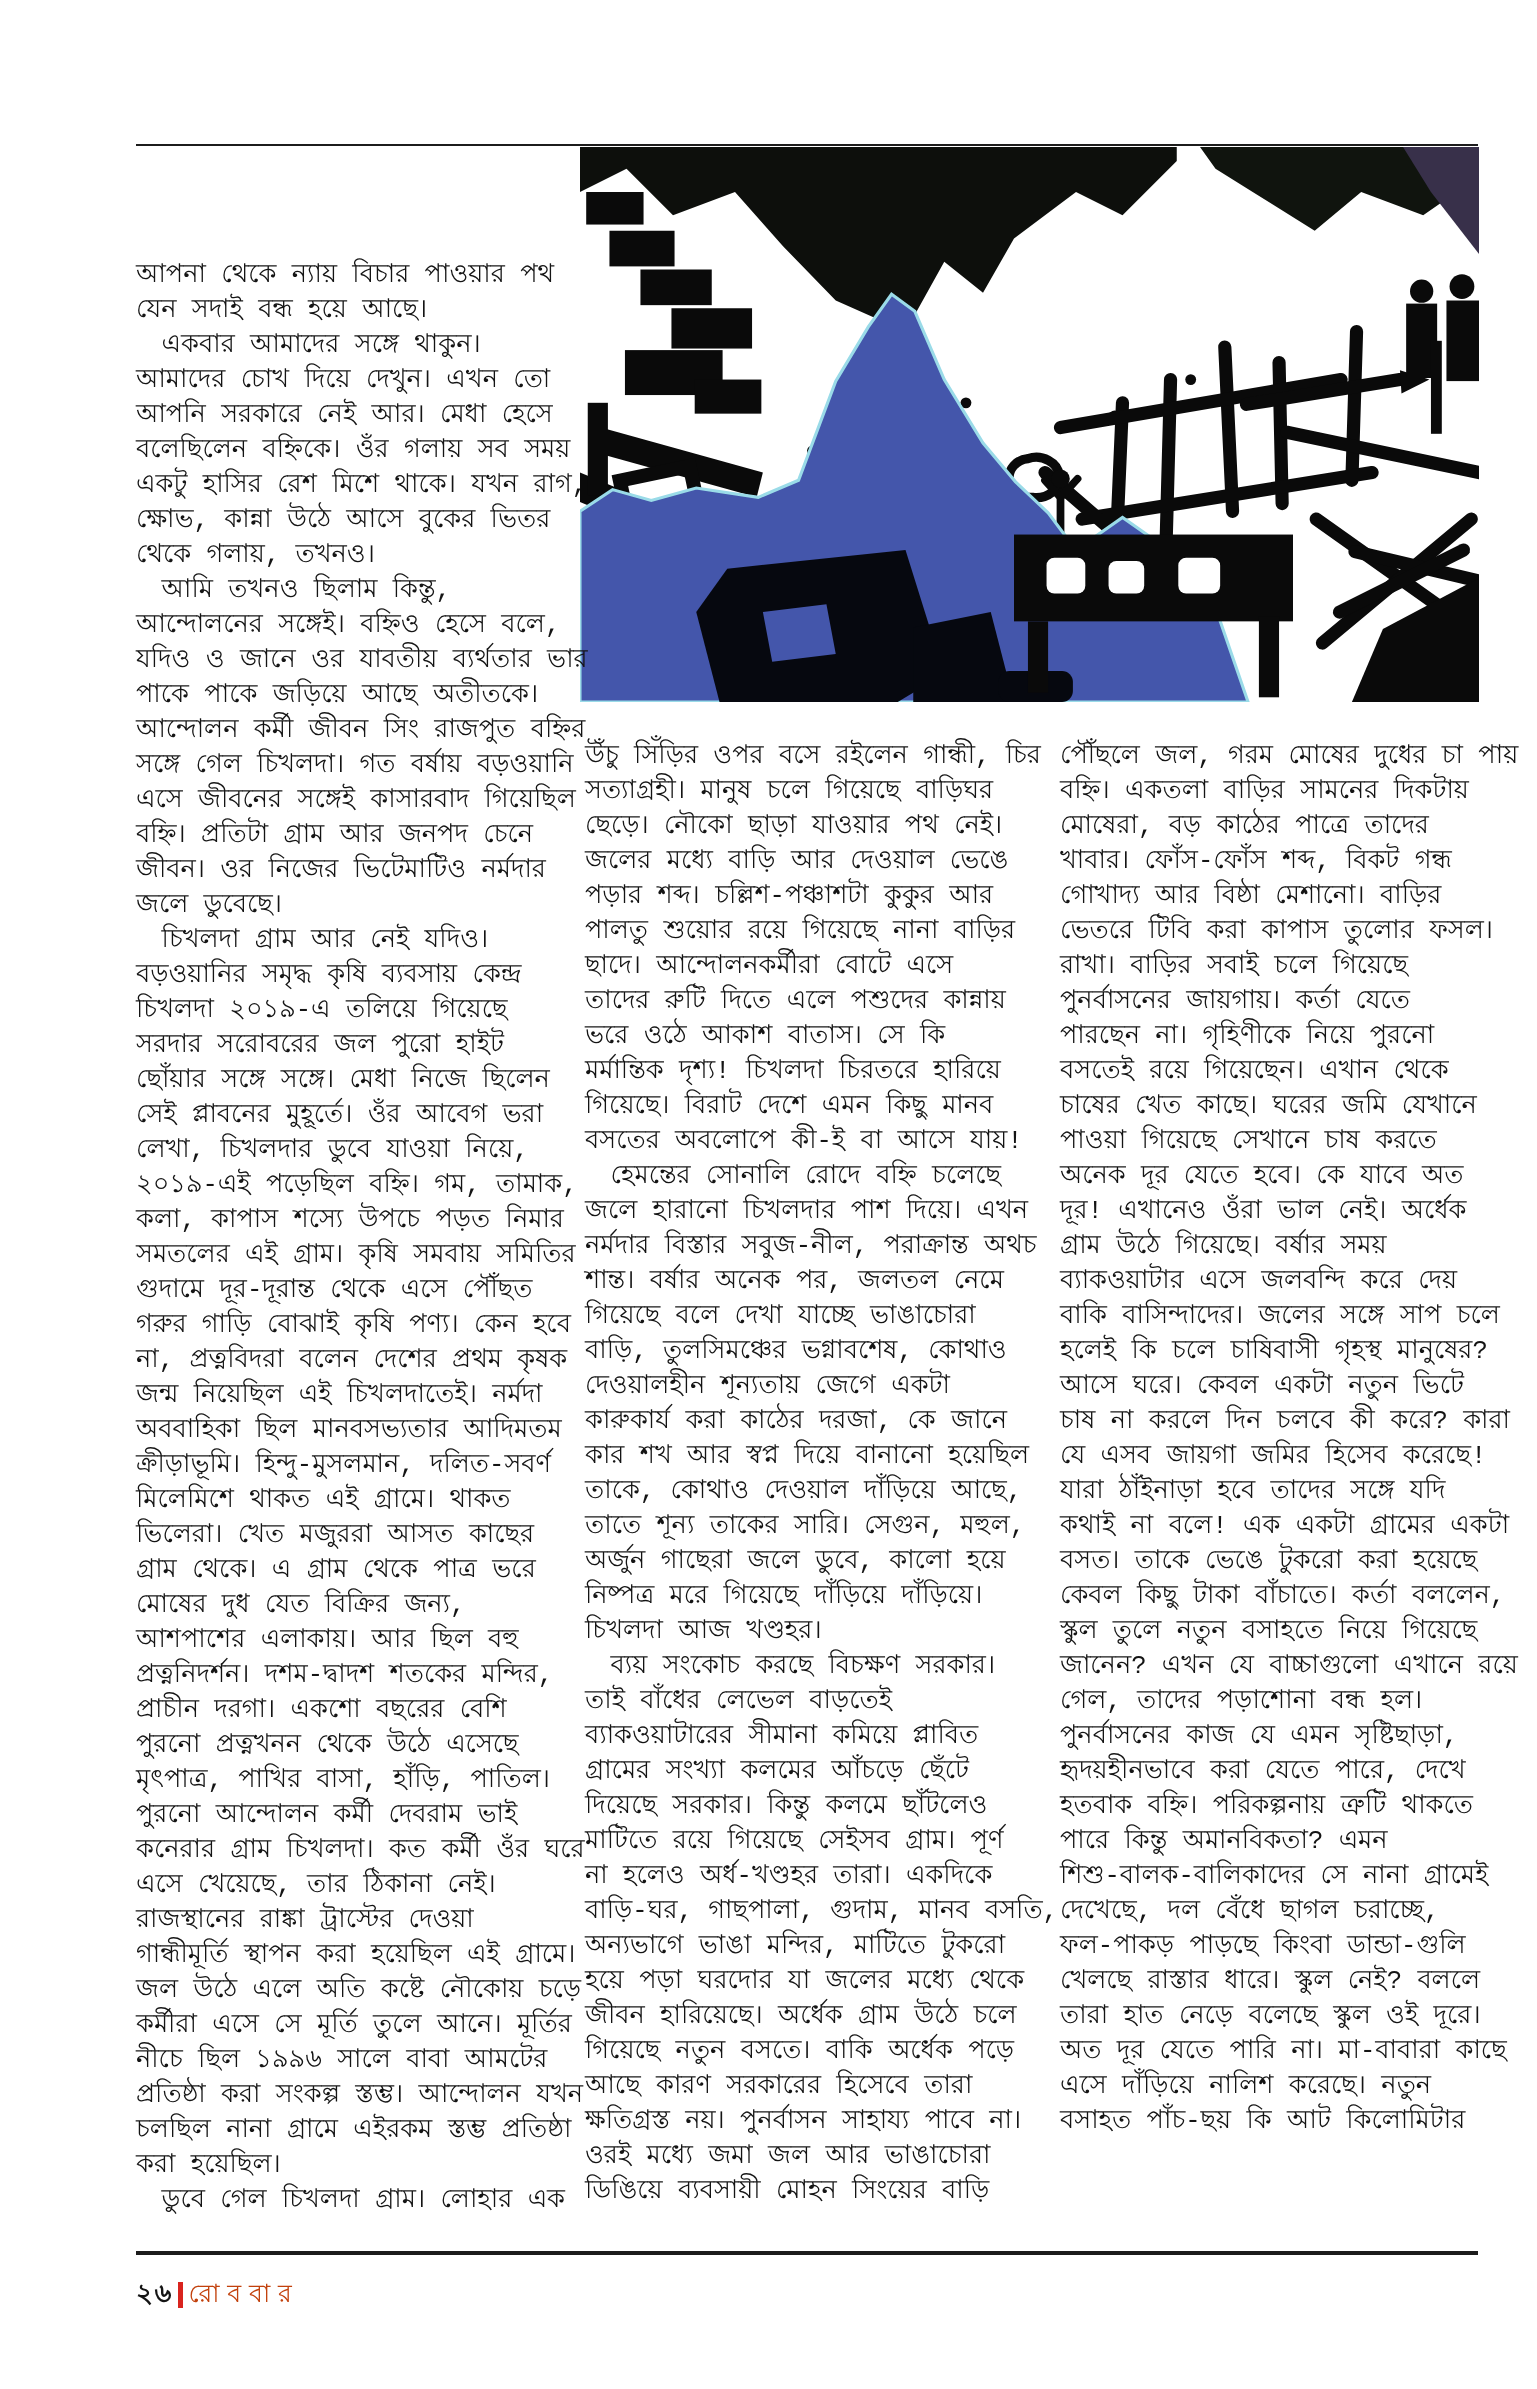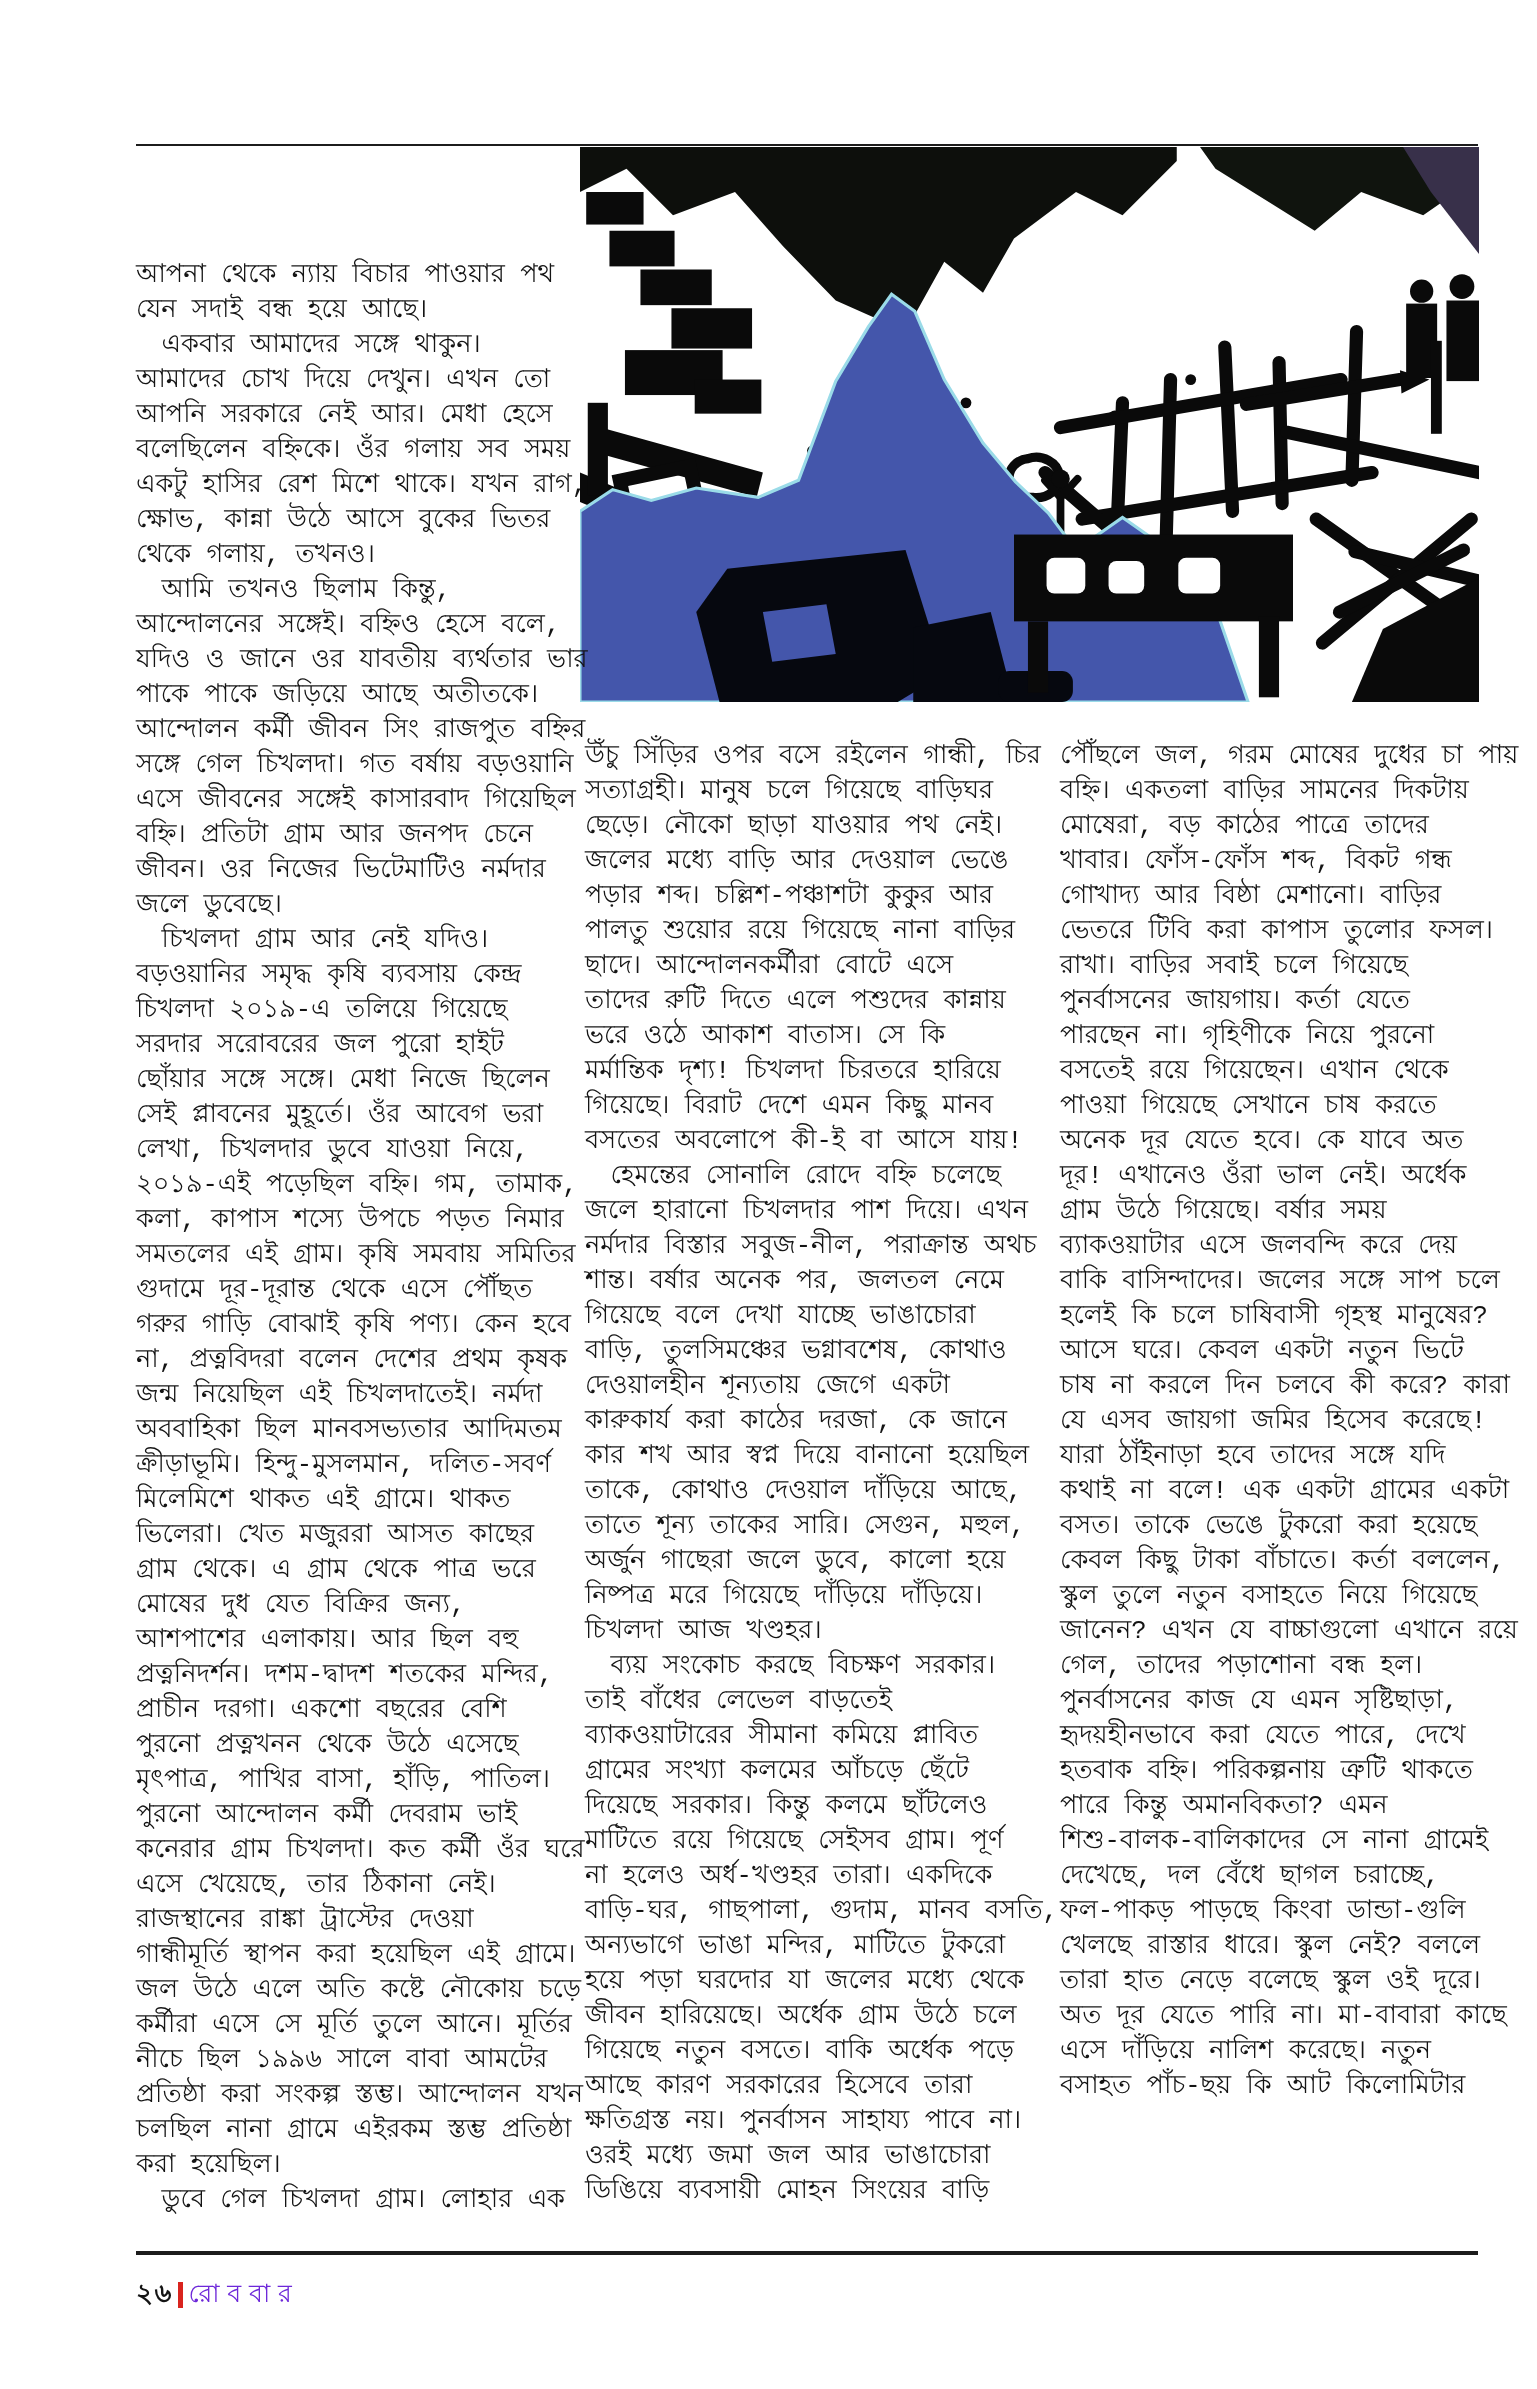--- a/index.html
+++ b/index.html
@@ -10,21 +10,21 @@
   #rule-bottom{left:136px;top:2251px;width:1342px;height:3.9px;}
   .col{position:absolute;}
   #col-1{left:136px;top:258px;width:406px;}
   #col-2{left:585px;top:739px;width:438px;}
   #col-3{left:1060px;top:739px;width:437px;}
   .tline{font-size:25.6px;line-height:35px;height:35px;white-space:pre;color:#141414;}
   #illustration-box{position:absolute;left:580px;top:147px;width:899px;height:555px;}
   #footer{position:absolute;left:136px;top:2273px;display:flex;align-items:center;gap:5px;}
   #footer .pageno{font-size:26px;font-weight:bold;color:#141414;letter-spacing:1.6px;}
   #footer .redbar{width:5.4px;height:26px;background:#d9241e;}
-  #footer .magname{font-size:25px;color:#6d28d9;letter-spacing:7.8px;}
+  #footer .magname{font-size:25px;color:#c2410c;letter-spacing:7.8px;}
 </style>
 </head>
 <body>
 
 <div id="page">
 
   <div id="rule-top" class="rule"></div>
 
   <div id="illustration-box">
     <svg width="899" height="555" viewBox="0 0 1160 716" xmlns="http://www.w3.org/2000/svg">
@@ -225,20 +225,21 @@
       <div class="tline">পৌঁছলে জল, গরম মোষের দুধের চা পায়</div>
       <div class="tline">বহ্নি। একতলা বাড়ির সামনের দিকটায়</div>
       <div class="tline">মোষেরা, বড় কাঠের পাত্রে তাদের</div>
       <div class="tline">খাবার। ফোঁস-ফোঁস শব্দ, বিকট গন্ধ</div>
       <div class="tline">গোখাদ্য আর বিষ্ঠা মেশানো। বাড়ির</div>
       <div class="tline">ভেতরে টিবি করা কাপাস তুলোর ফসল।</div>
       <div class="tline">রাখা। বাড়ির সবাই চলে গিয়েছে</div>
       <div class="tline">পুনর্বাসনের জায়গায়। কর্তা যেতে</div>
       <div class="tline">পারছেন না। গৃহিণীকে নিয়ে পুরনো</div>
       <div class="tline">বসতেই রয়ে গিয়েছেন। এখান থেকে</div>
+      <div class="tline">চাষের খেত কাছে। ঘরের জমি যেখানে</div>
       <div class="tline">পাওয়া গিয়েছে সেখানে চাষ করতে</div>
       <div class="tline">অনেক দূর যেতে হবে। কে যাবে অত</div>
       <div class="tline">দূর! এখানেও ওঁরা ভাল নেই। অর্ধেক</div>
       <div class="tline">গ্রাম উঠে গিয়েছে। বর্ষার সময়</div>
       <div class="tline">ব্যাকওয়াটার এসে জলবন্দি করে দেয়</div>
       <div class="tline">বাকি বাসিন্দাদের। জলের সঙ্গে সাপ চলে</div>
       <div class="tline">হলেই কি চলে চাষিবাসী গৃহস্থ মানুষের?</div>
       <div class="tline">আসে ঘরে। কেবল একটা নতুন ভিটে</div>
       <div class="tline">চাষ না করলে দিন চলবে কী করে? কারা</div>
       <div class="tline">যে এসব জায়গা জমির হিসেব করেছে!</div>

